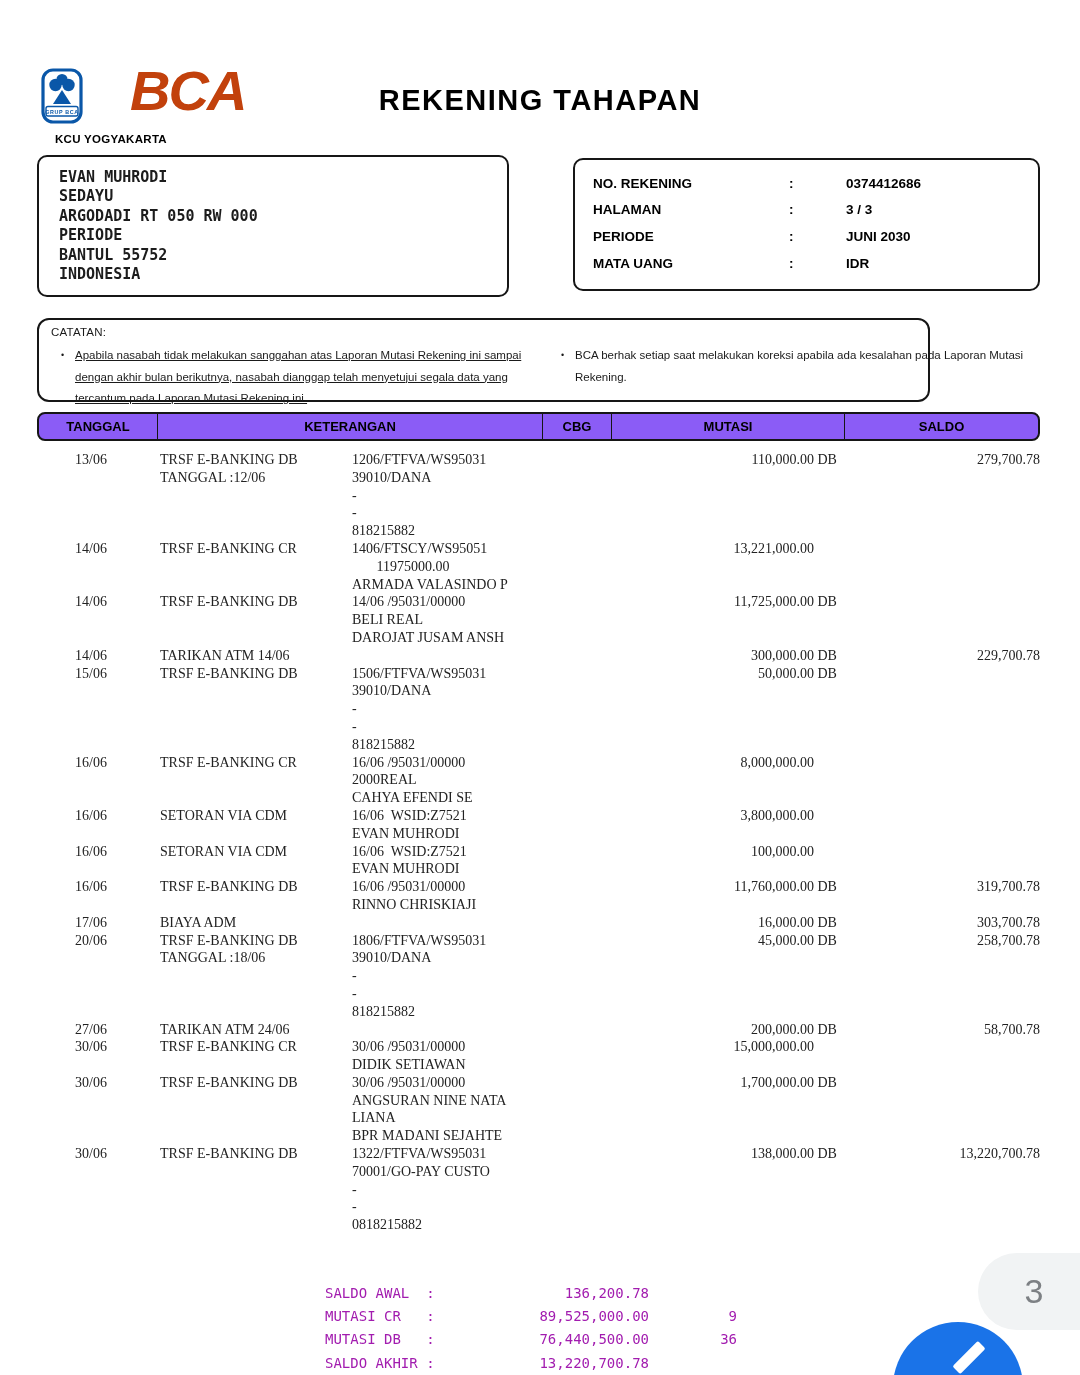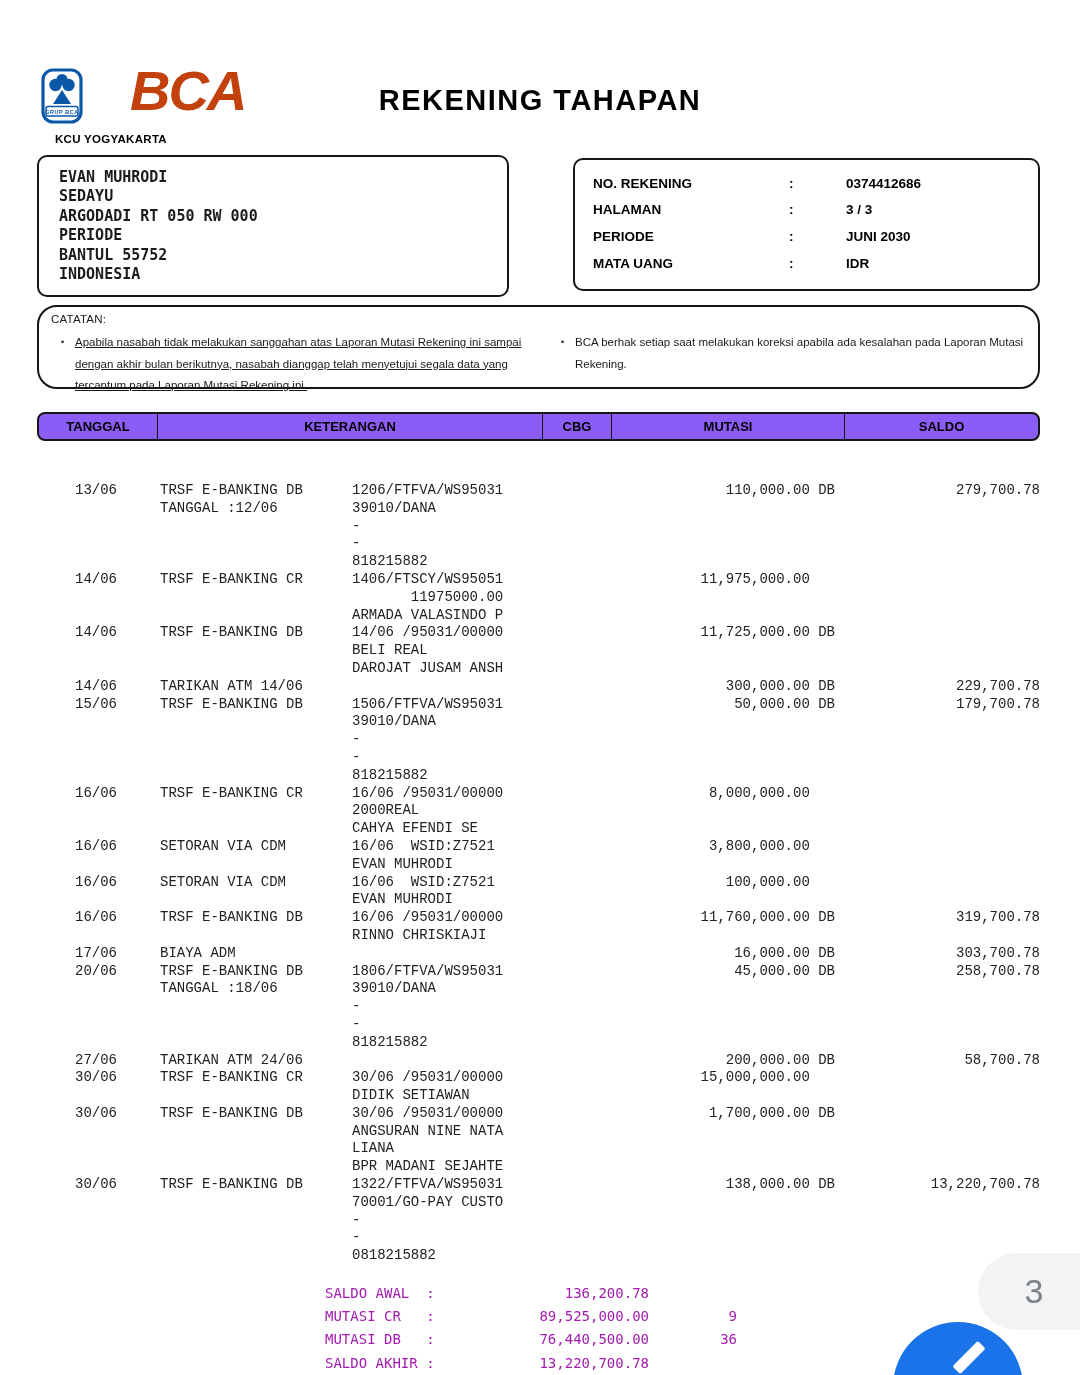--- a/index.html
+++ b/index.html
@@ -25,21 +25,21 @@
   .customer-box .addr-line {
     font-family:"DejaVu Sans Mono",monospace; font-size:15px; font-weight:700;
     line-height:19.4px; white-space:pre; color:#1c1c1c;
   }
   .account-box { left:573px; top:158px; width:467px; height:133px; padding:10px 0 0 18px; }
   .acct-row { display:flex; height:26.6px; align-items:center; font-size:13.5px; font-weight:700; color:#000;gap:24px; }
   .acct-label { width:172px; }
   .acct-sep { width:33px; }
   .acct-value { }
   
-  .catatan-box { left:37px; top:305px; width:1003px; height:84px; border-width:2px; border-radius:20px; padding:6px 12px; }
+  .catatan-box { left:37px; top:318px; width:893px; height:84px; border-width:2px; border-radius:12px; padding:6px 12px; }
   .catatan-title { font-size:11.5px; color:#1a1a1a; letter-spacing:.2px; }
   .catatan-cols { display:flex; margin-top:7px; }
   .bullet-item { display:flex; font-size:11.5px; line-height:21.5px; color:#1a1a1a; }
   .bullet-item .dot { width:14px; text-align:left; font-size:9px; line-height:21.5px; }
   .bullet-left { margin-left:10px; width:490px; }
   .bullet-left .bullet-text { width:462px; white-space:pre-line;text-decoration:underline; }
   .bullet-right { margin-left:24px; }
   .bullet-right .bullet-text { width:470px; white-space:pre-line; }
   
   .thead {
@@ -51,21 +51,21 @@
     font-size:13px; font-weight:700; color:#000; border-right:1.5px solid #161616;
   }
   .th-tanggal { width:119px; }
   .th-keterangan { width:385px; }
   .th-cbg { width:69px; }
   .th-mutasi { width:233px; }
   .th-saldo { flex:1; border-right:none !important; }
   
   .tbody {
     position:absolute; left:0; top:451px; width:1080px;
-    font-family:Liberation Mono, monospace; font-size:14px; line-height:17.8px; color:#222;margin-top:31px;
+    font-family:Liberation Serif, serif; font-size:14px; line-height:17.8px; color:#222;
   }
   .trow { display:flex; padding-left:75px; }
   .tcell { white-space:pre; }
   .c-date { width:85px; }
   .c-ket1 { width:192px; }
   .c-ket2 { width:258px; }
   .c-mut  { width:225px; text-align:right; }
   .c-mut .flag { display:inline-block; width:3ch; text-align:left; white-space:pre; }
   .c-saldo { width:205px; text-align:right; }
   
@@ -181,21 +181,21 @@
 818215882</div>
         <div class="tcell c-mut"><span>110,000.00</span><span class="flag"> DB</span></div>
         <div class="tcell c-saldo">279,700.78</div>
       </div>
       <div class="trow">
         <div class="tcell c-date">14/06</div>
         <div class="tcell c-ket1">TRSF E-BANKING CR</div>
         <div class="tcell c-ket2">1406/FTSCY/WS95051
        11975000.00
 ARMADA VALASINDO P</div>
-        <div class="tcell c-mut"><span>11,975,000.00</span><span class="flag"></span></div>
+        <div class="tcell c-mut"><span>13,221,000.00</span><span class="flag"></span></div>
         <div class="tcell c-saldo"></div>
       </div>
       <div class="trow">
         <div class="tcell c-date">14/06</div>
         <div class="tcell c-ket1">TRSF E-BANKING DB</div>
         <div class="tcell c-ket2">14/06 /95031/00000
 BELI REAL
 DAROJAT JUSAM ANSH</div>
         <div class="tcell c-mut"><span>11,725,000.00</span><span class="flag"> DB</span></div>
         <div class="tcell c-saldo"></div>
@@ -209,21 +209,20 @@
       </div>
       <div class="trow">
         <div class="tcell c-date">15/06</div>
         <div class="tcell c-ket1">TRSF E-BANKING DB</div>
         <div class="tcell c-ket2">1506/FTFVA/WS95031
 39010/DANA
 -
 -
 818215882</div>
         <div class="tcell c-mut"><span>50,000.00</span><span class="flag"> DB</span></div>
-        <div class="tcell c-saldo">179,700.78</div>
       </div>
       <div class="trow">
         <div class="tcell c-date">16/06</div>
         <div class="tcell c-ket1">TRSF E-BANKING CR</div>
         <div class="tcell c-ket2">16/06 /95031/00000
 2000REAL
 CAHYA EFENDI SE</div>
         <div class="tcell c-mut"><span>8,000,000.00</span><span class="flag"></span></div>
         <div class="tcell c-saldo"></div>
       </div>

